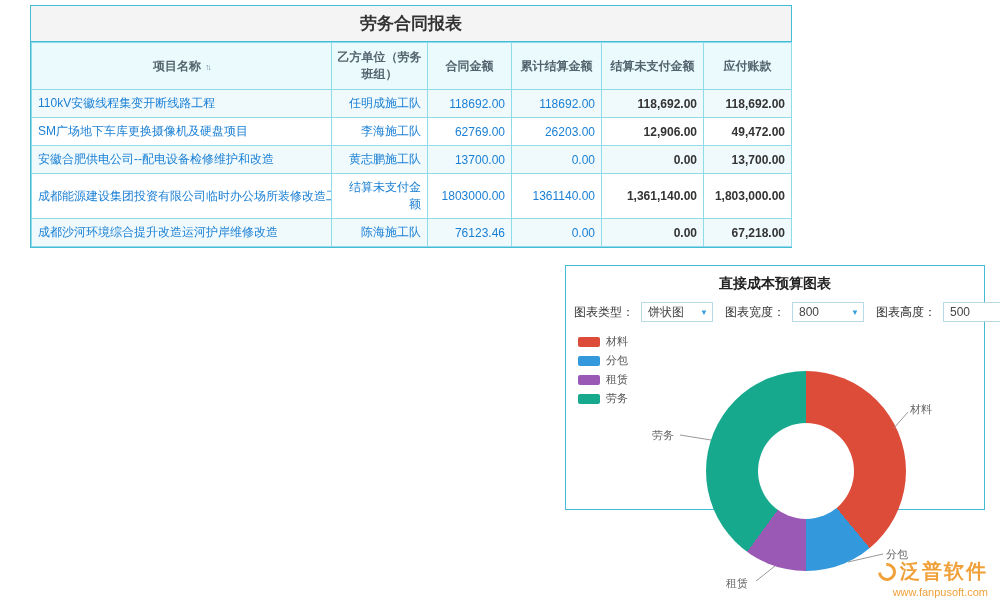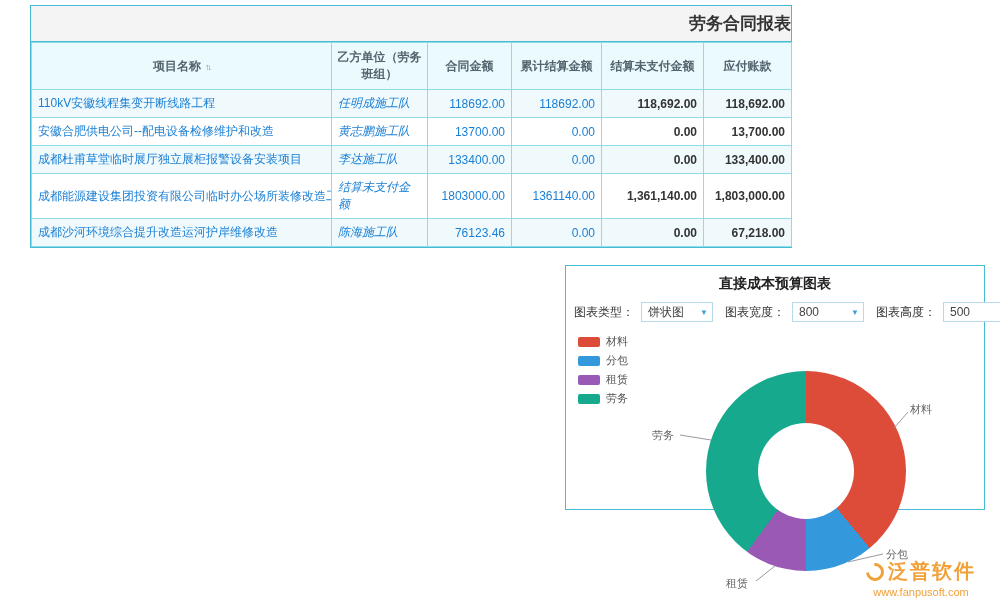--- a/index.html
+++ b/index.html
@@ -12,34 +12,34 @@
   }
 
   
   .table-panel {
     position: absolute; left: 30px; top: 5px; width: 762px;
     border: 1px solid #45bcd4;
     background: #fff;
   }
   .table-title {
     height: 36px; line-height: 36px;
-    text-align: right; font-weight: bold; font-size: 17px; color: #333;
+    text-align: center; font-weight: bold; font-size: 17px; color: #333;
     background: #f4f4f4;
     border-bottom: 1px solid #45bcd4;
   }
   table { border-collapse: collapse; width: 100%; font-size: 12px; table-layout: fixed; }
   th, td { border: 1px solid #8edbe9; padding: 5px 6px; overflow: hidden; }
   thead th {
     background: #eafafd; color: #54646e; font-weight: bold;
     text-align: center; font-size: 12px; padding: 6px 4px;
   }
   tbody tr:nth-child(odd) { background: #f0fafd; }
   tbody tr:nth-child(even) { background: #ffffff; }
   .cell-name { color: #1a7fd4; text-align: left; cursor: pointer; white-space: nowrap; }
-  .cell-unit { color: #1a7fd4; text-align: left; cursor: pointer; font-style: italic; }
+  .cell-unit { color: #1a7fd4; text-align: right; cursor: pointer; }
   .cell-num-blue { color: #1a7fd4; text-align: right; }
   .cell-num-dark { color: #333; text-align: right; font-weight: bold; }
   .sort-icon { font-size: 9px; color: #7a93a5; margin-left: 4px; cursor: pointer; letter-spacing: -2px; }
 
   
   .chart-panel {
     position: absolute; left: 565px; top: 265px; width: 420px; height: 245px;
     border: 1px solid #45bcd4; background: #fff;
   }
   .chart-title {
@@ -69,21 +69,21 @@
     background: #fff; border-radius: 50%;
   }
   .callouts { position: absolute; left: 0; top: 0; pointer-events: none; }
   .callout { position: absolute; font-size: 11px; color: #666; white-space: nowrap; }
   .lbl-0 { left: 344px; top: 74px; }   
   .lbl-1 { left: 320px; top: 219px; }  
   .lbl-2 { left: 160px; top: 248px; }  
   .lbl-3 { left: 86px;  top: 100px; }  
 
   
-  .watermark { position: absolute; right: 24px; bottom: 2px; text-align: center; z-index: 5; }
+  .watermark { position: absolute; right: 12px; bottom: 2px; text-align: right; z-index: 5; }
   .wm-top { display: flex; align-items: center; justify-content: flex-end; gap: 4px; }
   .wm-icon {
     width: 18px; height: 18px; border-radius: 50%;
     border: 3px solid #f0a13a; border-left-color: transparent;
     transform: rotate(40deg); display: inline-block;
   }
   .wm-brand { font-size: 20px; font-weight: bold; color: #f0a13a; letter-spacing: 2px; }
   .wm-url { font-size: 11px; color: #f0a13a; margin-top: 1px; }
 </style>
 </head>
@@ -113,34 +113,34 @@
     <tbody>
         <tr>
           <td class="cell-name">110kV安徽线程集变开断线路工程</td>
           <td class="cell-unit">任明成施工队</td>
           <td class="cell-num-blue">118692.00</td>
           <td class="cell-num-blue">118692.00</td>
           <td class="cell-num-dark">118,692.00</td>
           <td class="cell-num-dark">118,692.00</td>
         </tr>
         <tr>
+          <td class="cell-name">SM广场地下车库更换摄像机及硬盘项目</td>
+          <td class="cell-unit">李海施工队</td>
+          <td class="cell-num-blue">62769.00</td>
+          <td class="cell-num-blue">26203.00</td>
+          <td class="cell-num-dark">12,906.00</td>
+          <td class="cell-num-dark">49,472.00</td>
+        </tr>
+        <tr>
           <td class="cell-name">安徽合肥供电公司--配电设备检修维护和改造</td>
           <td class="cell-unit">黄志鹏施工队</td>
           <td class="cell-num-blue">13700.00</td>
           <td class="cell-num-blue">0.00</td>
           <td class="cell-num-dark">0.00</td>
           <td class="cell-num-dark">13,700.00</td>
-        </tr>
-        <tr>
-          <td class="cell-name">成都杜甫草堂临时展厅独立展柜报警设备安装项目</td>
-          <td class="cell-unit">李达施工队</td>
-          <td class="cell-num-blue">133400.00</td>
-          <td class="cell-num-blue">0.00</td>
-          <td class="cell-num-dark">0.00</td>
-          <td class="cell-num-dark">133,400.00</td>
         </tr>
         <tr>
           <td class="cell-name">成都能源建设集团投资有限公司临时办公场所装修改造工程EPC</td>
           <td class="cell-unit">结算未支付金额</td>
           <td class="cell-num-blue">1803000.00</td>
           <td class="cell-num-blue">1361140.00</td>
           <td class="cell-num-dark">1,361,140.00</td>
           <td class="cell-num-dark">1,803,000.00</td>
         </tr>
         <tr>

